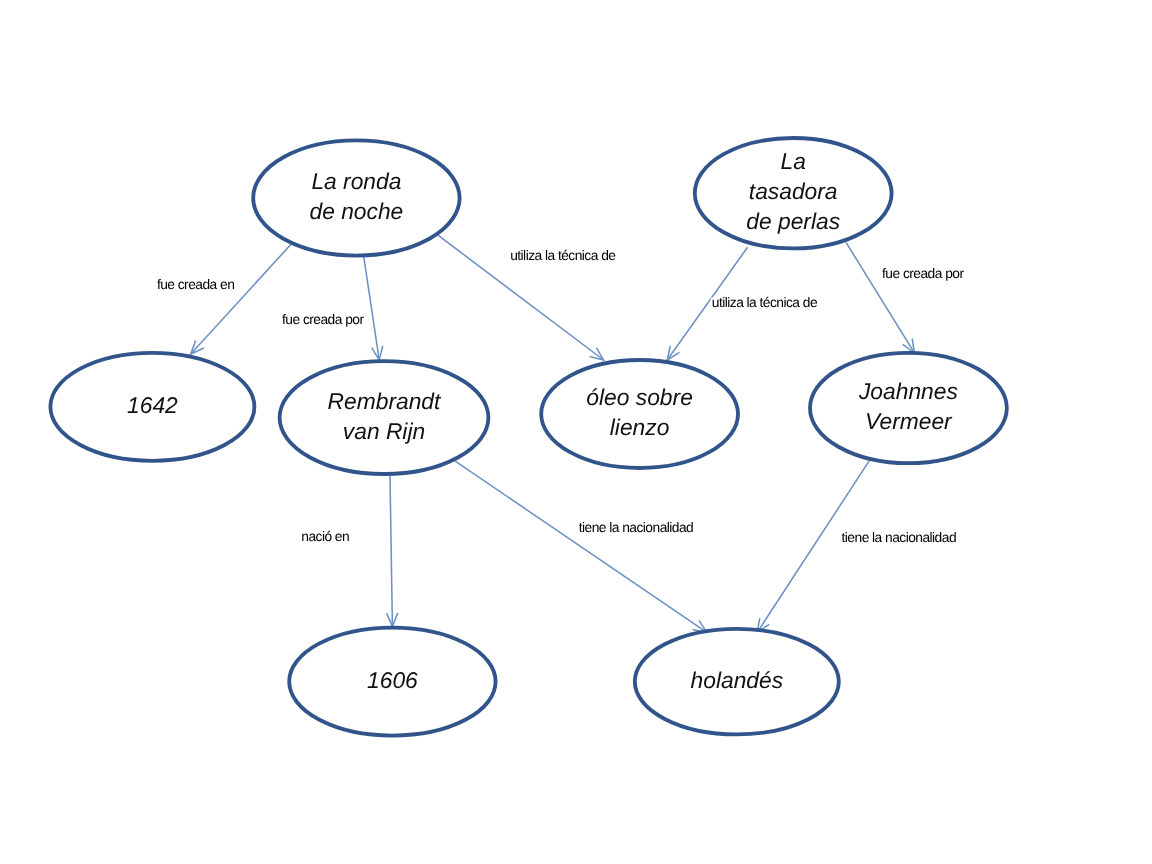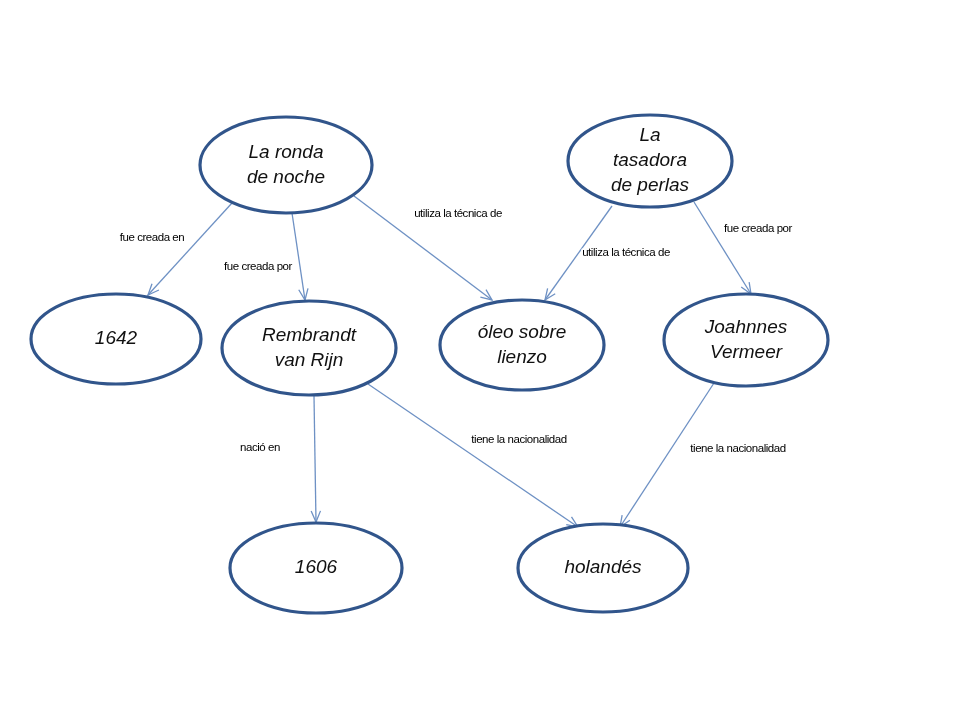--- a/index.html
+++ b/index.html
@@ -11,20 +11,21 @@
     width: 960px;
     height: 720px;
     overflow: hidden;
     font-family: "Liberation Sans", sans-serif;
   }
   #canvas {
     position: relative;
     width: 876px;
     height: 720px;
     background: #ffffff;
+    margin-left: 11px;
   }
   svg#diagram {
     position: absolute;
     top: 0;
     left: 0;
     width: 960px;
     height: 720px;
   }
   .node-ellipse {
     fill: #ffffff;

